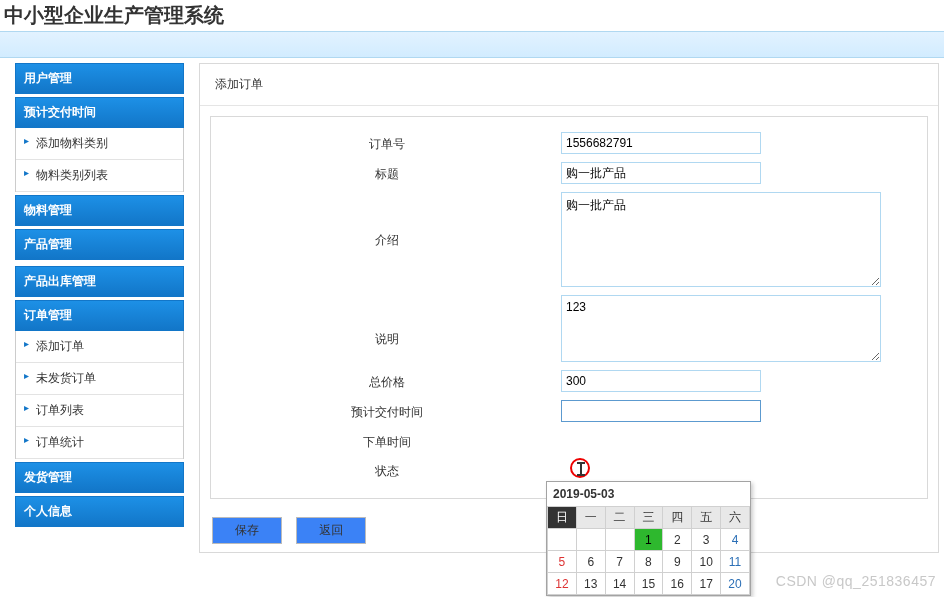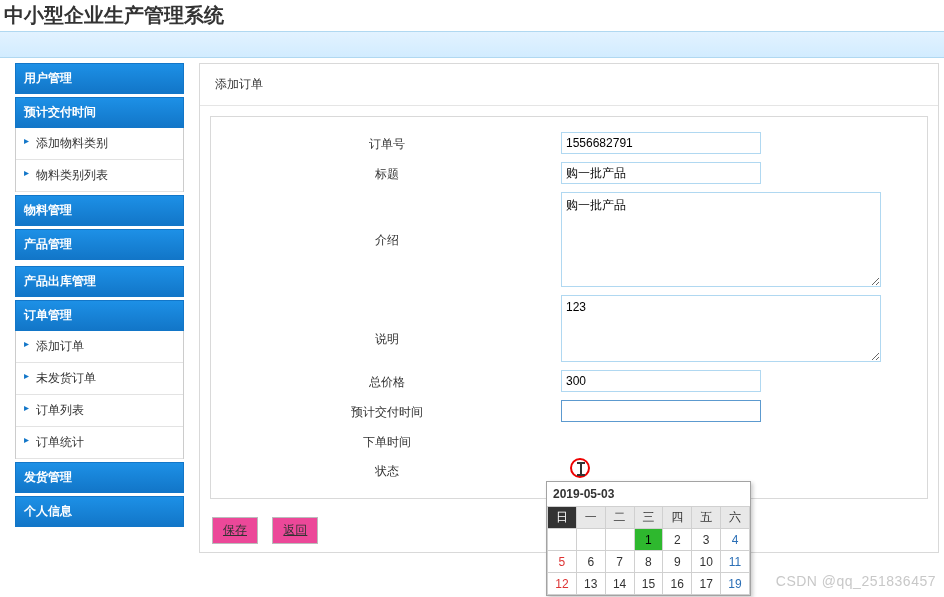--- a/index.html
+++ b/index.html
@@ -17,21 +17,21 @@
     .content-box { border: 1px solid #d9d9d9; width: 740px; }
     .content-header { padding: 12px 15px; font-size: 12px; border-bottom: 1px solid #e5e5e5; }
     .form-box { border: 1px solid #d9d9d9; margin: 10px; padding: 15px 10px 10px; }
     .form-row { display: flex; align-items: flex-start; margin-bottom: 8px; }
     .form-label { width: 340px; text-align: center; padding-right: 8px; padding-top: 4px; font-size: 12px; }
     .form-input { width: 200px; height: 22px; border: 1px solid #b0d8f1; padding: 2px 4px; font-size: 12px; background: #fff; font-family: inherit; }
     .form-input-focus { border: 1px solid #5c9acf; }
     .form-textarea { width: 320px; height: 95px; border: 1px solid #b0d8f1; padding: 4px; font-size: 12px; resize: both; font-family: inherit; }
     .form-textarea-sm { height: 67px; }
     .btn-row { padding: 8px 12px; }
-    .btn { display: inline-block; background: #ec4899; border: 1px solid #bbb; padding: 4px 10px; font-size: 12px; cursor: pointer; color: #333; text-decoration: underline; }
+    .btn { display: inline-block; background: #3b82f6; border: 1px solid #bbb; padding: 4px 22px; font-size: 12px; cursor: pointer; color: #333; }
     .btn + .btn { margin-left: 11px; }
     .datepicker { position: absolute; left: 546px; top: 481px; width: 205px; background: #fff; border: 1px solid #a3a3a3; font-size: 12px; box-shadow: 2px 2px 4px rgba(0,0,0,0.2); }
     .dp-header { font-weight: bold; padding: 5px 6px; text-align: left; }
     .dp-table { width: 100%; border-collapse: collapse; }
     .dp-table th, .dp-table td { width: 14.28%; height: 22px; text-align: center; border: 1px solid #d0d0d0; font-size: 12px; }
     .dp-table th { background: #e8e8e8; font-weight: normal; }
     .dp-table th.sun { background: #333; color: #fff; }
     .dp-table td { cursor: pointer; }
     .dp-table td.today { background: #2eb82e; color: #000; }
     .dp-table td.wend { color: #2b6fb6; }
@@ -153,20 +153,20 @@
           <td>10</td>
           <td class="wend">11</td>
         </tr>
         <tr>
           <td class="sun">12</td>
           <td>13</td>
           <td>14</td>
           <td>15</td>
           <td>16</td>
           <td>17</td>
-          <td class="wend">19</td>
+          <td class="wend">20</td>
         </tr>
       </tbody>
   </table>
 </div>
 
 <div class="cursor-ring"></div>
 <div class="watermark">CSDN @qq_251836457</div>
 
 </body></html>

